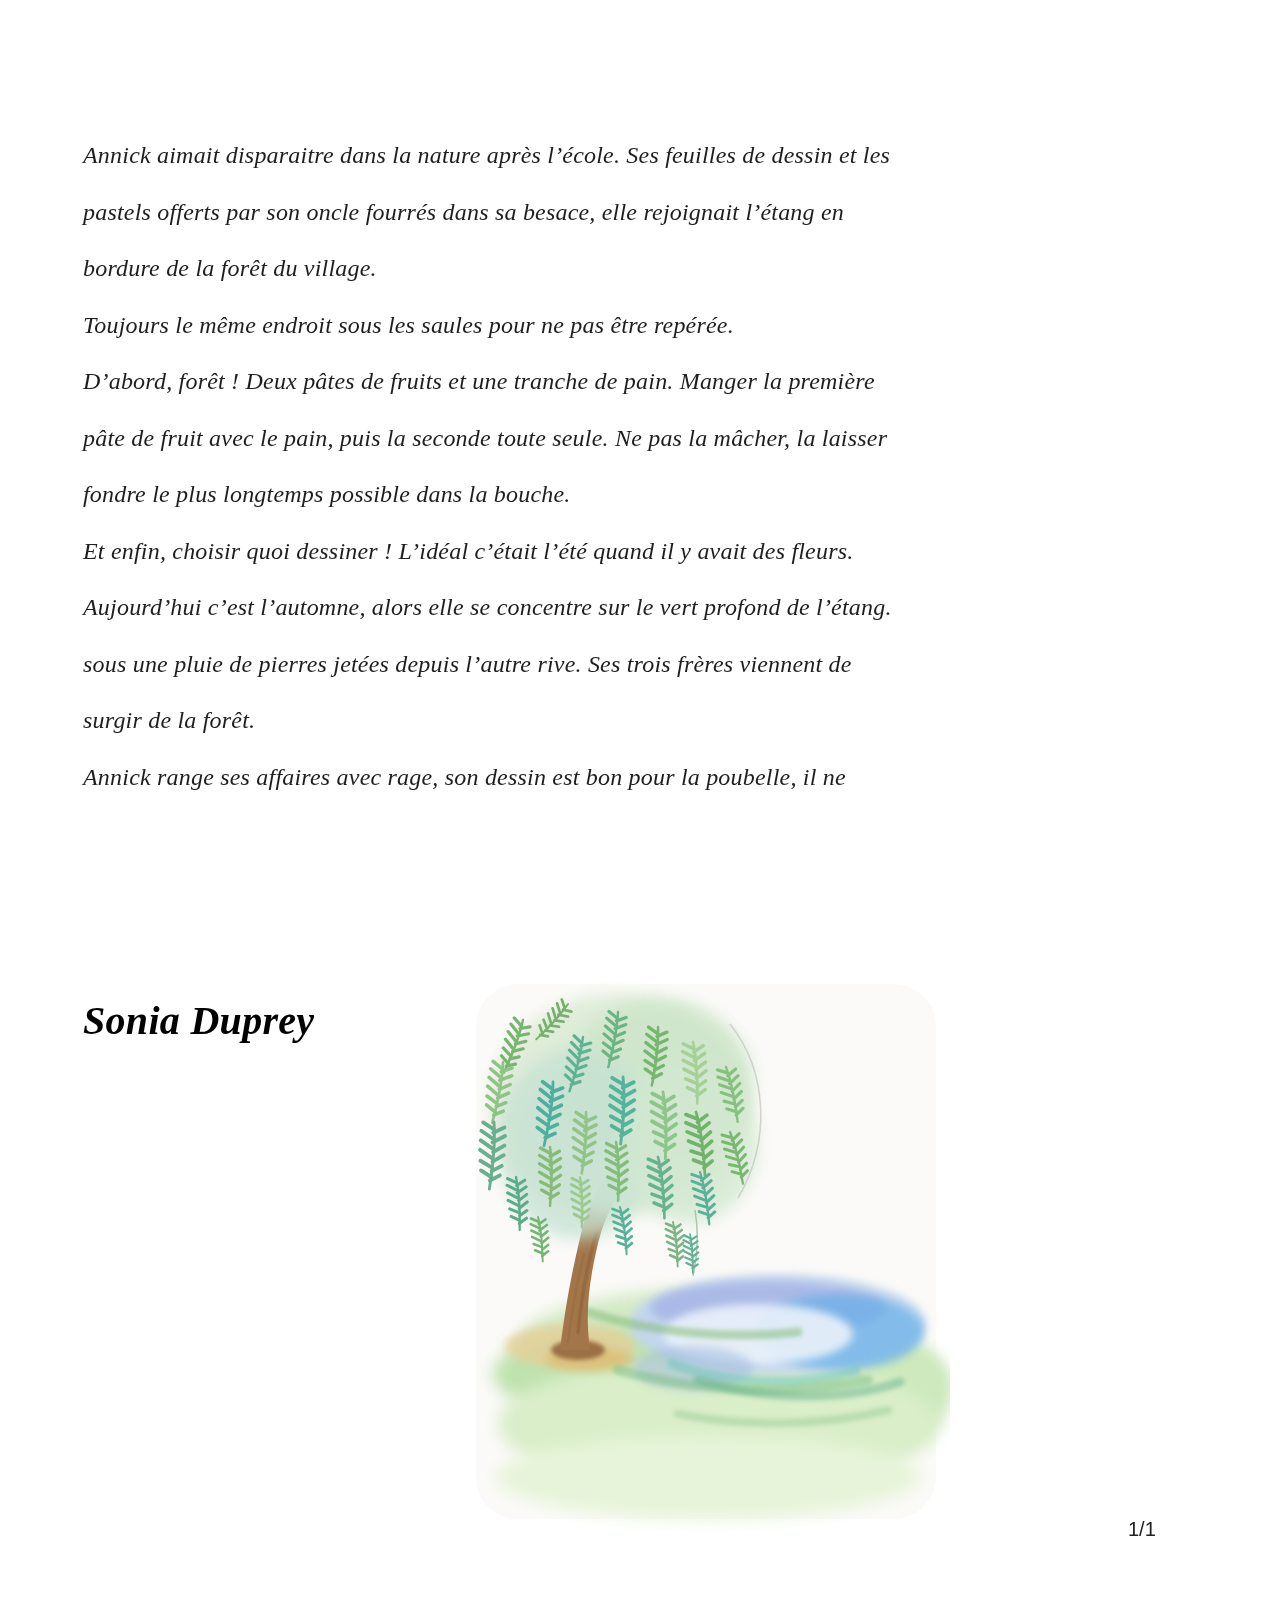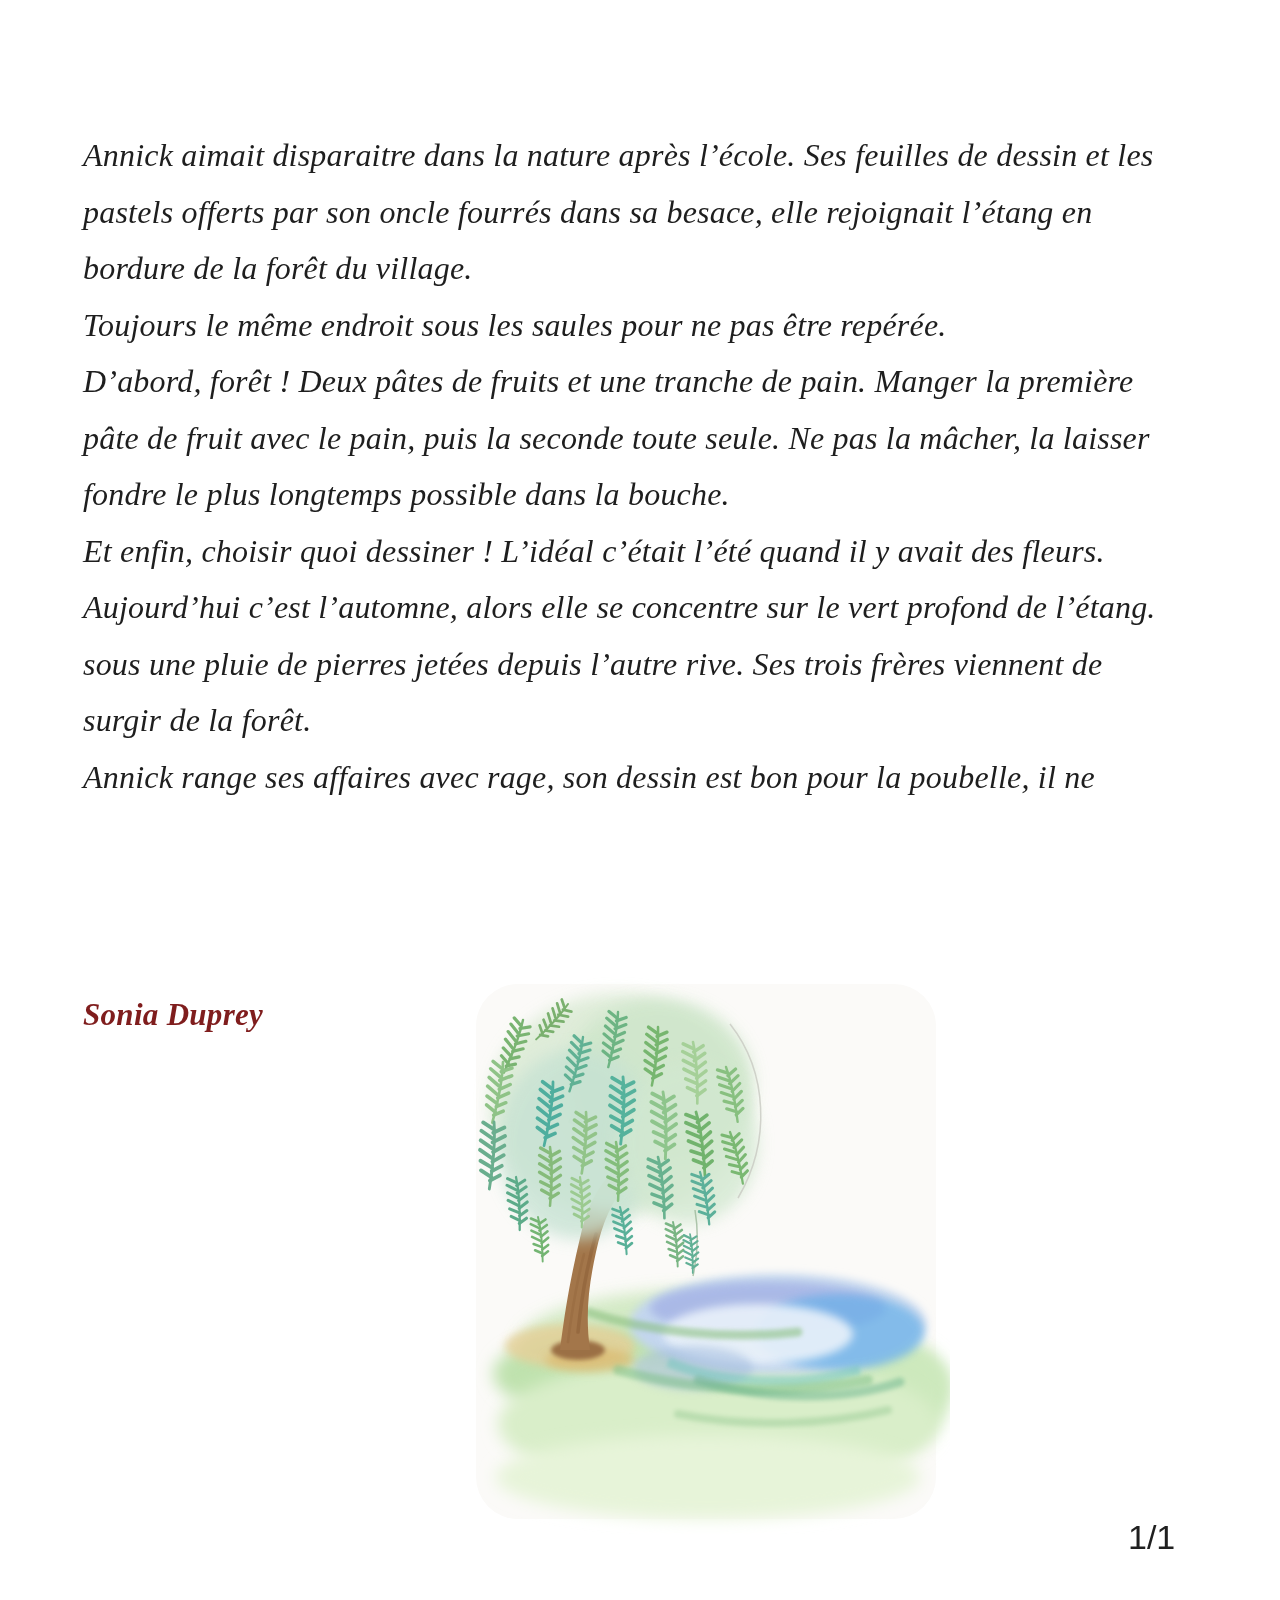--- a/index.html
+++ b/index.html
@@ -10,46 +10,46 @@
     overflow: hidden;
     font-family: "Liberation Serif", serif;
   }
   .story {
     position: absolute;
     left: 83px; top: 127px;
     width: 1085px;
   }
   .story .line {
     font-style: italic;
-    font-size: 32px;
+    font-size: 24px;
     line-height: 56.5px;
     white-space: nowrap;
     color: #1e1e1e;
     letter-spacing: 0.2px;
   }
   .author {
     position: absolute;
     left: 83px; top: 997px;
     font-style: italic;
     font-weight: bold;
-    font-size: 31px;
-    color: #7f1d1d;
+    font-size: 40px;
+    color: #000000;
     letter-spacing: 0.3px;
   }
   .illustration {
     position: absolute;
     left: 468px; top: 972px;
     width: 482px; height: 562px;
   }
   .illustration svg { display: block; width: 100%; height: 100%; }
   .page-number {
     position: absolute;
     left: 1128px; top: 1518px;
     font-family: "Liberation Sans", sans-serif;
-    font-size: 34px;
+    font-size: 20px;
     color: #202020;
   }
 </style>
 </head>
 <body>
 
 <div class="story">
   <div class="line">Annick aimait disparaitre dans la nature après l’école. Ses feuilles de dessin et les</div>
   <div class="line">pastels offerts par son oncle fourrés dans sa besace, elle rejoignait l’étang en</div>
   <div class="line">bordure de la forêt du village.</div>

